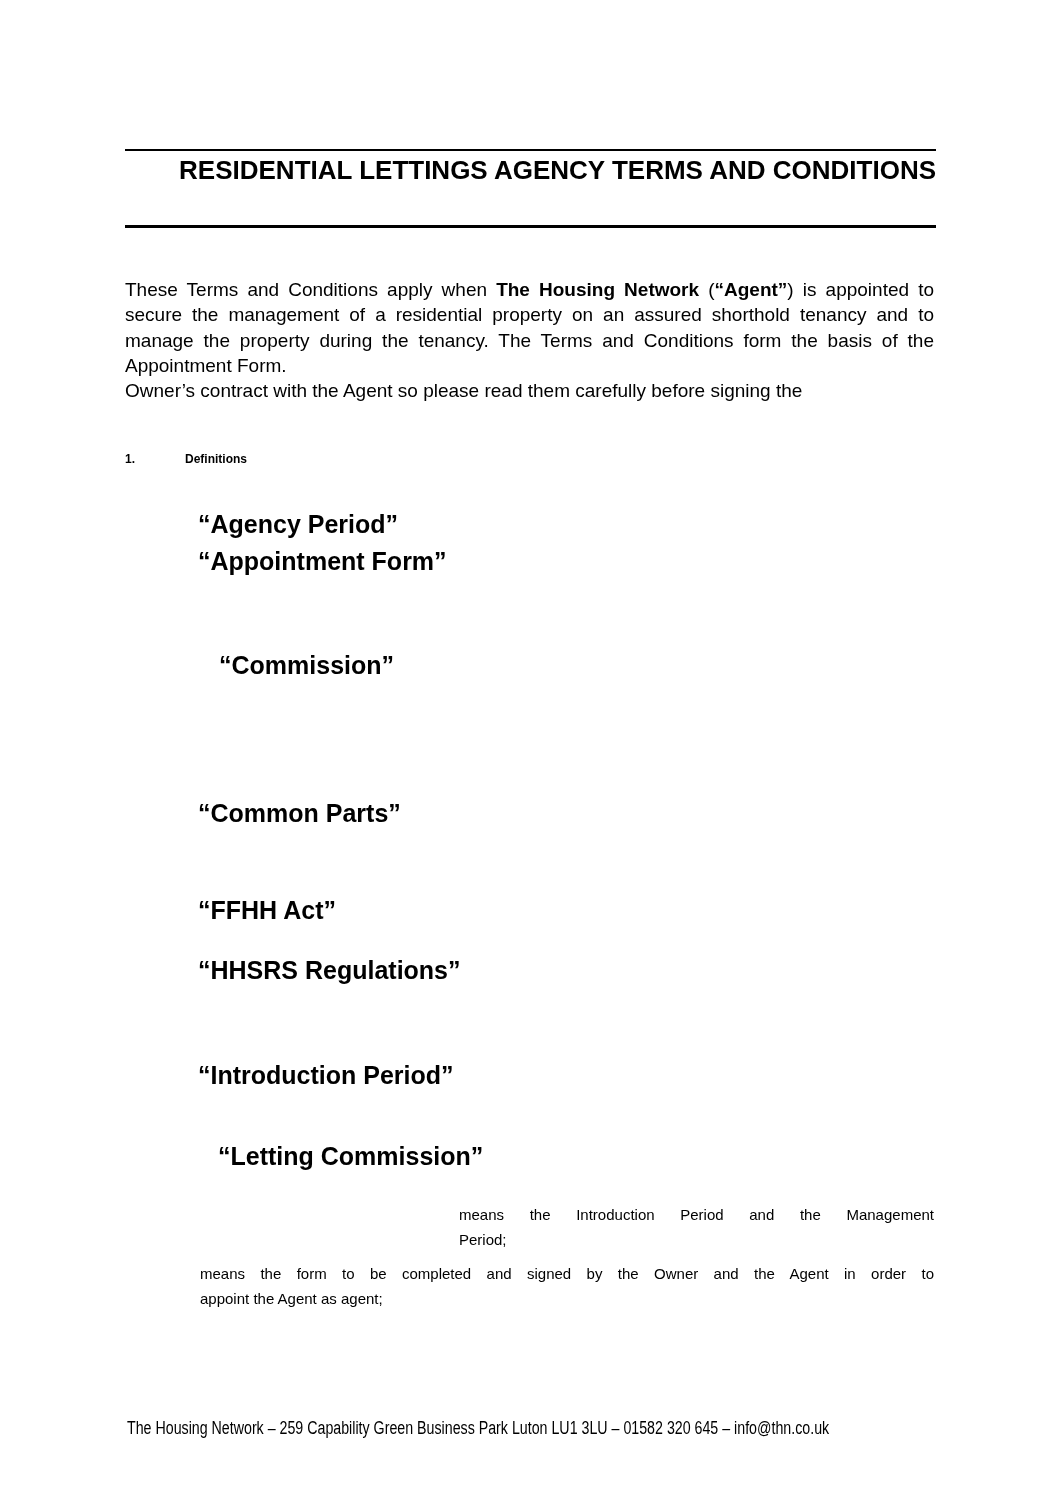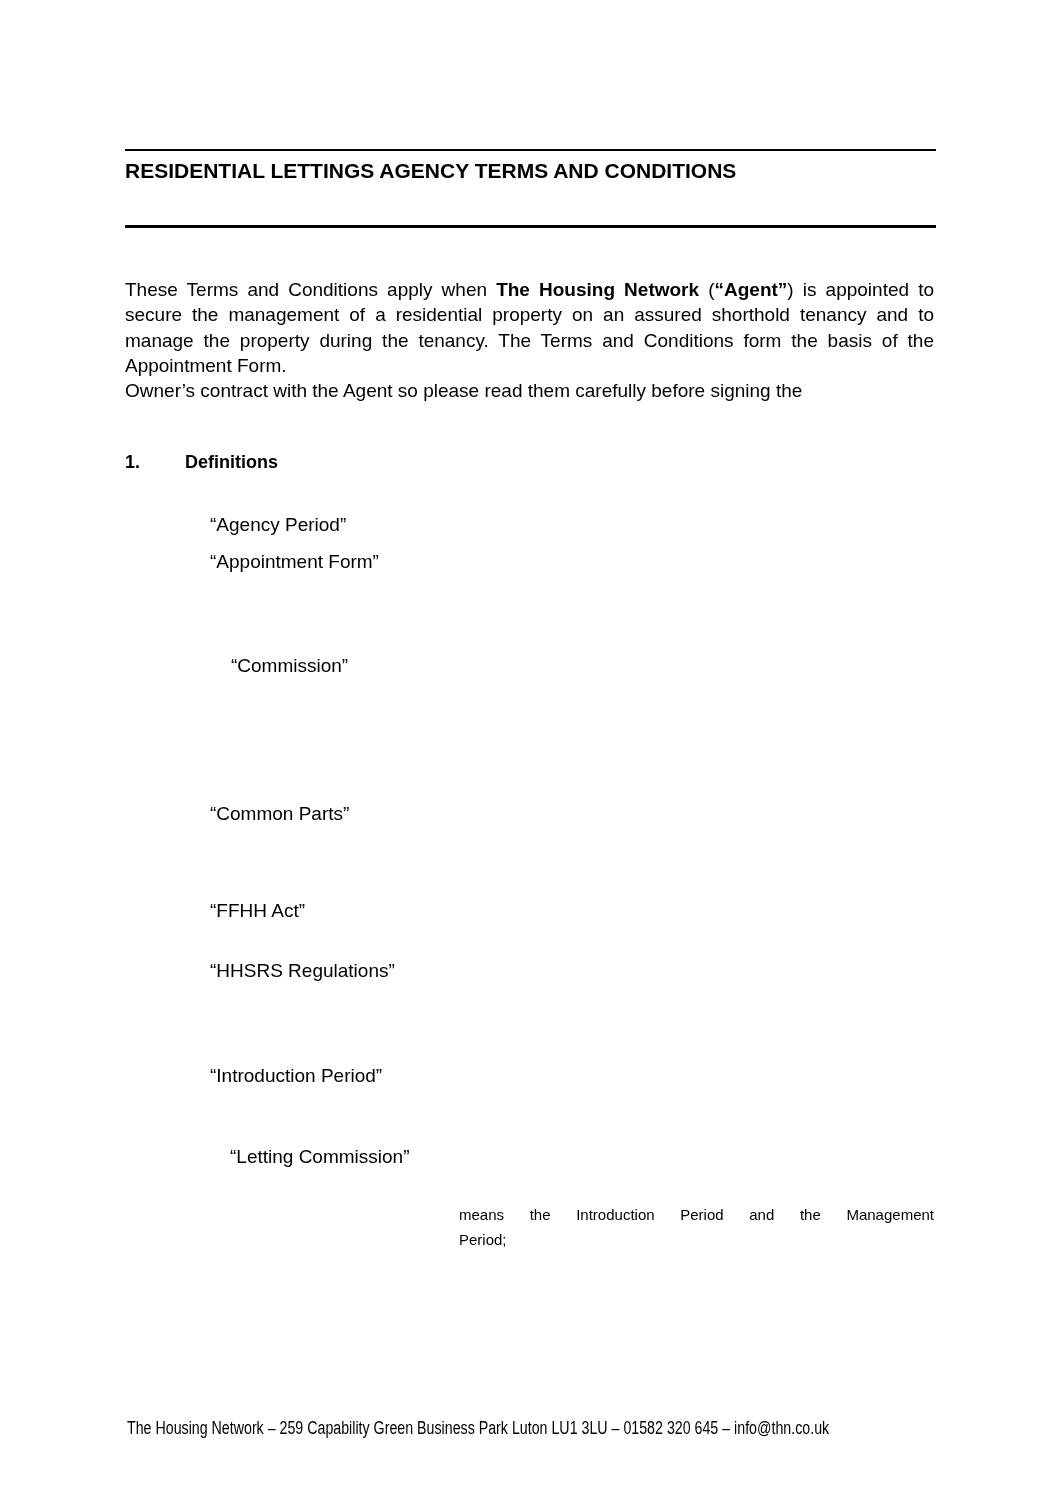--- a/index.html
+++ b/index.html
@@ -23,22 +23,22 @@
     background: #000000;
   }
   .rule-top { top: 149px; height: 2px; }
   .rule-bottom { top: 225px; height: 3px; }
 
   .title-block {
     position: absolute;
     left: 125px;
     top: 158px;
     width: 811px;
-    text-align: left;
-    font-size: 21px;
+    text-align: right;
+    font-size: 26px;
     line-height: 25px;
     font-weight: bold;
   }
 
   .intro {
     position: absolute;
     left: 125px;
     top: 277px;
     width: 809px;
     font-size: 19px;
@@ -46,34 +46,34 @@
   }
   .jline {
     text-align: justify;
     text-align-last: justify;
   }
 
   .section-head {
     position: absolute;
     left: 125px;
     top: 452px;
-    font-size: 18px;
+    font-size: 12px;
     font-weight: bold;
   }
   .sec-num {
     display: inline-block;
     width: 60px;
   }
 
   .term {
     position: absolute;
-    left: 210px;
-    font-size: 19px;
+    left: 198px;
+    font-size: 25px;
     line-height: 25px;
-    font-weight: normal;
+    font-weight: bold;
     white-space: nowrap;
   }
   .t0 { top: 512px; }
   .t1 { top: 549px; }
   .t2 { top: 653px; margin-left: 21px; }
   .t3 { top: 801px; }
   .t4 { top: 898px; }
   .t5 { top: 958px; }
   .t6 { top: 1063px; }
   .t7 { top: 1144px; margin-left: 20px; }
@@ -137,16 +137,20 @@
   <div class="term t4">“FFHH Act”</div>
   <div class="term t5">“HHSRS Regulations”</div>
   <div class="term t6">“Introduction Period”</div>
   <div class="term t7">“Letting Commission”</div>
 
   <div class="meaning meaning-a">
     <div class="jline">means the Introduction Period and the Management</div>
     <div>Period;</div>
   </div>
 
+  <div class="meaning meaning-b">
+    <div class="jline">means the form to be completed and signed by the Owner and the Agent in order to</div>
+    <div>appoint the Agent as agent;</div>
+  </div>
 
   <div class="footer">The Housing Network – 259 Capability Green Business Park Luton LU1 3LU – 01582 320 645 – info@thn.co.uk</div>
 
 </div>
 
 </body></html>

